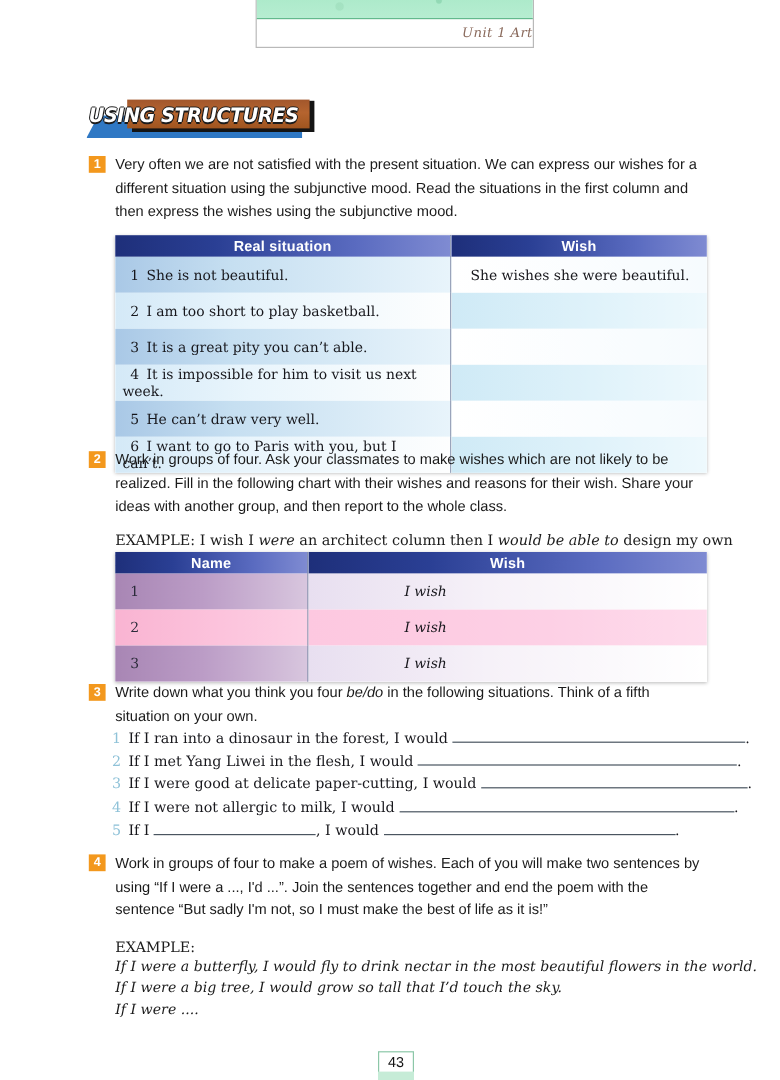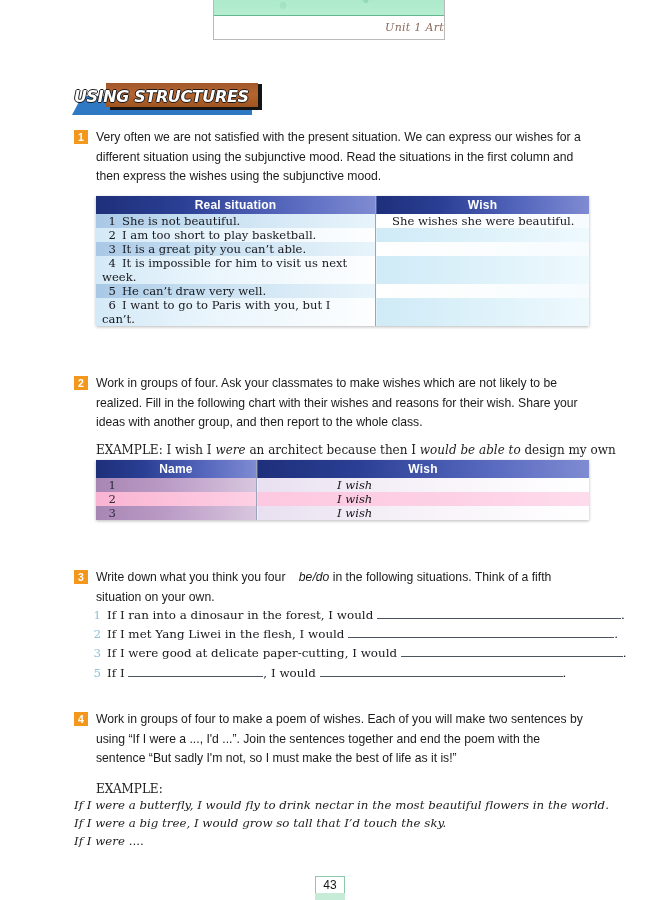--- a/index.html
+++ b/index.html
@@ -125,31 +125,32 @@
     text-align: center;
   }
   .ex-body {
     margin-left: 22px;
     font-family: "Liberation Sans", sans-serif;
     font-size: 12.2px;
     line-height: 19.6px;
     color: #1b1b1b;
     text-align: left;
   }
-  .ex-body i { font-style: italic; margin-left: 10px; }
+  .ex-body i { font-style: italic; }
 
   .example-line {
     margin-left: 22px;
     font-family: "DejaVu Serif", serif;
     font-size: 12px;
     line-height: 18px;
     color: #1b1b1b;
   }
   .example-line i { font-style: italic; }
   .poem-line {
+    margin-left: 22px;
     font-family: "DejaVu Serif", serif;
     font-style: italic;
     font-size: 11.8px;
     line-height: 17.4px;
     color: #1b1b1b;
   }
 
   
   .tbl {
     position: absolute;
@@ -163,21 +164,21 @@
     font-family: "Liberation Sans", sans-serif;
     font-weight: bold;
     font-size: 12px;
     height: 18px;
     padding: 0;
     text-align: center;
     letter-spacing: .2px;
   }
   .tbl td {
     padding: 0 12px 0 6px;
-    height: 14px;
+    height: 30px;
     font-family: "DejaVu Serif", serif;
     font-size: 11.6px;
     color: #17171c;
     vertical-align: middle;
   }
   #table-real-wish { left: 96px; top: 196px; width: 492px; }
   #table-real-wish .col-sit { width: 279px; }
   #table-real-wish .col-wish { width: 213px; border-left: 1px solid #9aa4bb; }
   #table-real-wish tr.odd td.col-sit {
     background: linear-gradient(90deg, #a9c8e6 0%, #c6dff1 35%, #e8f4fb 100%);
@@ -349,21 +350,21 @@
       </td>
     </tr>
   </tbody>
 </table>
 
 <div class="exercise" style="left:74px; top:374px; width:516px;">
   <div class="num-badge">2</div>
   <div class="ex-body">Work in groups of four. Ask your classmates to make wishes which are not likely to be realized. Fill in the following chart with their wishes and reasons for their wish. Share your ideas with another group, and then report to the whole class.</div>
 </div>
 <div class="example-line" style="position:absolute; left:74px; top:441px; width:520px;">
-  <span>EXAMPLE: I wish I </span><i>were</i><span> an architect because then I </span><i>would be able to</i><span> design my own house.</span>
+  <span>EXAMPLE: I wish I </span><i>were</i><span> an architect column then I </span><i>would be able to</i><span> design my own house.</span>
 </div>
 
 <table class="tbl" id="table-name-wish">
   <thead>
     <tr>
       <th class="col-name">Name</th>
       <th class="col-wish2">Wish</th>
     </tr>
   </thead>
   <tbody>
@@ -405,20 +406,23 @@
   <div class="fill-row">
     <span class="fnum">1</span><span>If I ran into a dinosaur in the forest, I would </span><span class="blank" style="width:244px;"></span><span>.</span>
   </div>
   <div class="fill-row">
     <span class="fnum">2</span><span>If I met Yang Liwei in the flesh, I would </span><span class="blank" style="width:266px;"></span><span>.</span>
   </div>
   <div class="fill-row">
     <span class="fnum">3</span><span>If I were good at delicate paper-cutting, I would </span><span class="blank" style="width:222px;"></span><span>.</span>
   </div>
   <div class="fill-row">
+    <span class="fnum">4</span><span>If I were not allergic to milk, I would </span><span class="blank" style="width:279px;"></span><span>.</span>
+  </div>
+  <div class="fill-row">
     <span class="fnum">5</span><span>If I </span><span class="blank" style="width:135px;"></span><span>, I would </span><span class="blank" style="width:243px;"></span><span>.</span>
   </div>
 </div>
 
 <div class="exercise" style="left:74px; top:710px; width:516px;">
   <div class="num-badge">4</div>
   <div class="ex-body">Work in groups of four to make a poem of wishes. Each of you will make two sentences by using “If I were a ..., I'd ...”. Join the sentences together and end the poem with the sentence “But sadly I'm not, so I must make the best of life as it is!”</div>
 </div>
 <div class="example-line" style="position:absolute; left:74px; top:780px;">EXAMPLE:</div>
 <div class="poem-line" style="position:absolute; left:74px; top:797px;">If I were a butterfly, I would fly to drink nectar in the most beautiful flowers in the world.</div>

